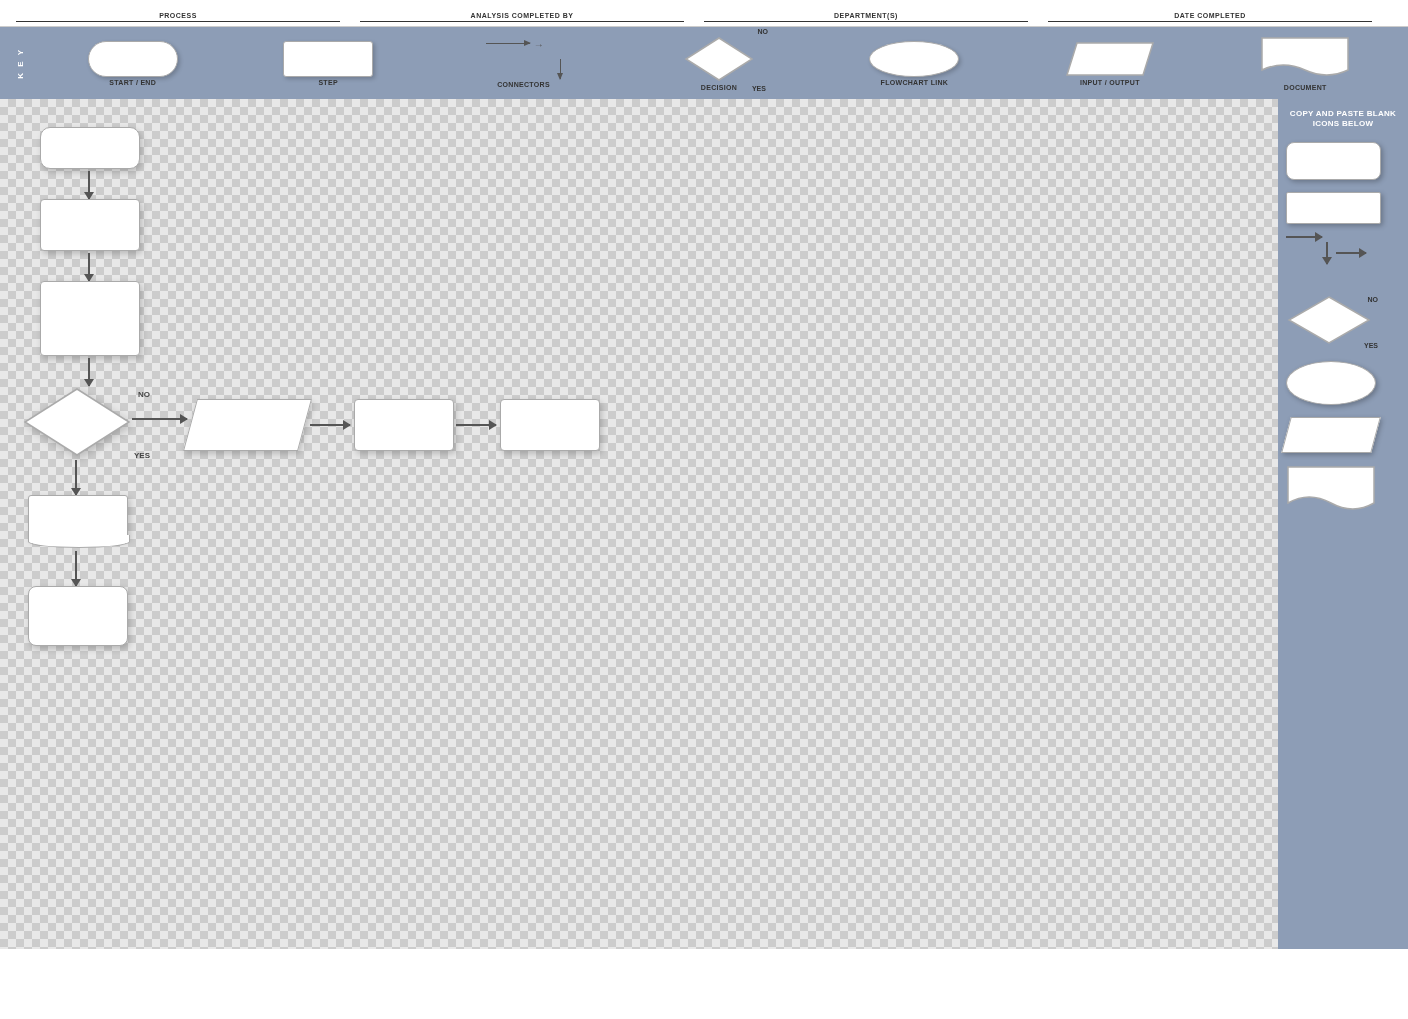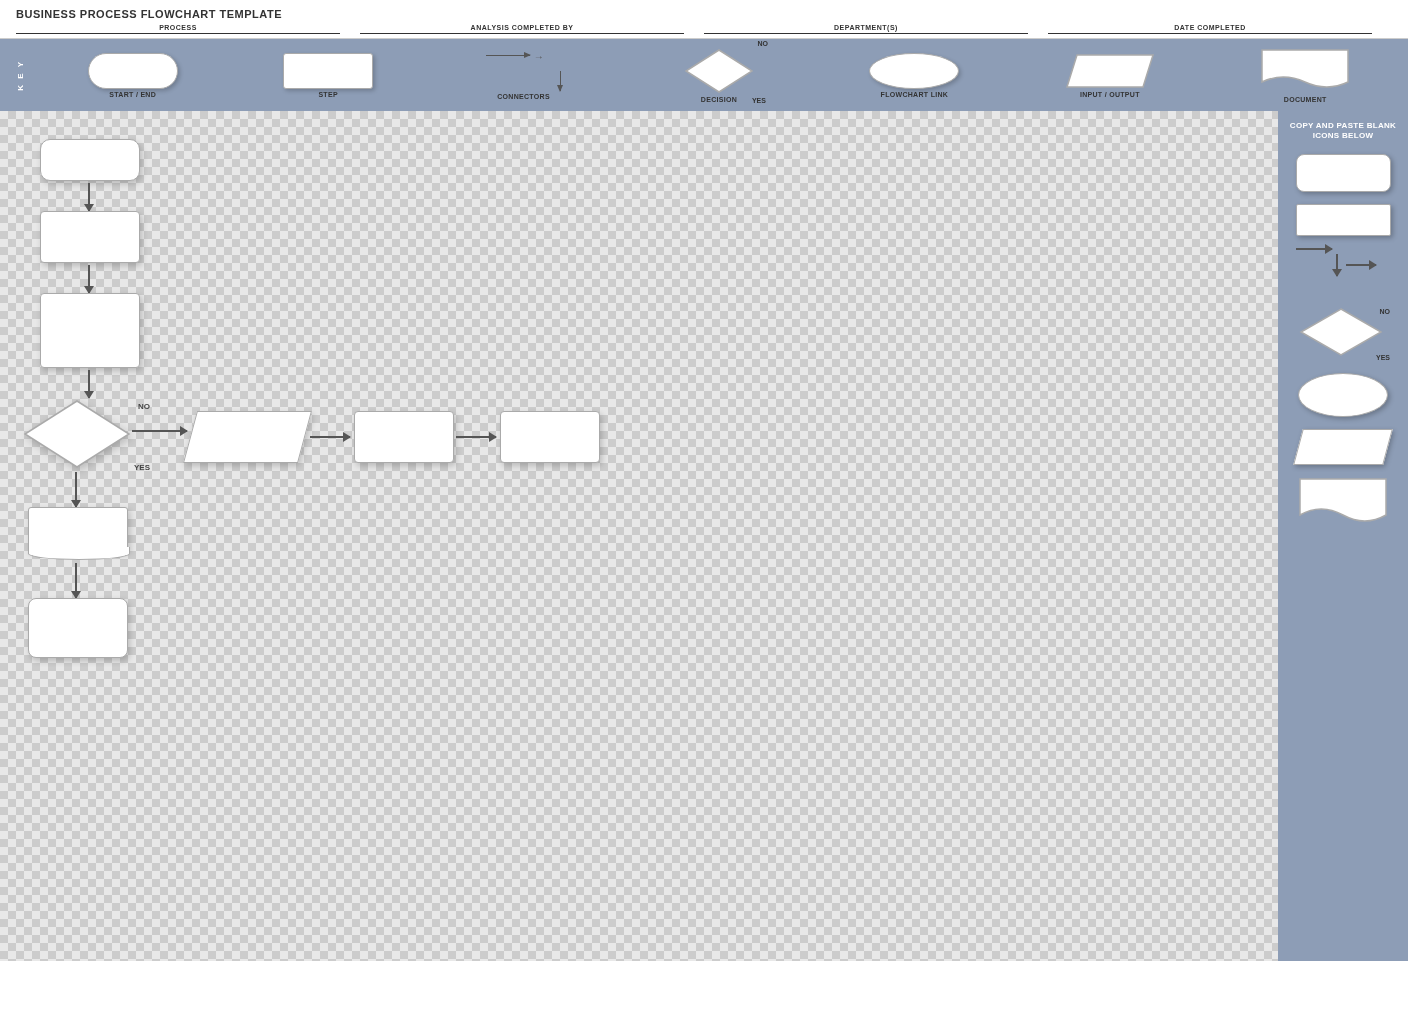--- a/index.html
+++ b/index.html
@@ -200,21 +200,20 @@
       position: relative;
       min-height: 850px;
     }
     .sidebar {
       width: 130px;
       background: #8d9db6;
       padding: 10px 8px;
       display: flex;
       flex-direction: column;
       gap: 12px;
-      align-items: center;
     }
     .sidebar-title {
       font-size: 8px;
       font-weight: bold;
       color: #fff;
       text-align: center;
       letter-spacing: 0.3px;
       line-height: 1.3;
     }
 
@@ -371,21 +370,20 @@
     .diamond-svg {
       filter: drop-shadow(2px 3px 4px rgba(0,0,0,0.2));
     }
 
     
   </style>
 </head>
 <body>
 
 <div class="header">
-  <div class="header-title">BUSINESS PROCESS FLOWCHART TEMPLATE</div>
   <div class="header-fields">
     <div class="header-field">
       <span class="header-field-label">PROCESS</span>
     </div>
     <div class="header-field">
       <span class="header-field-label">ANALYSIS COMPLETED BY</span>
     </div>
     <div class="header-field">
       <span class="header-field-label">DEPARTMENT(S)</span>
     </div>

